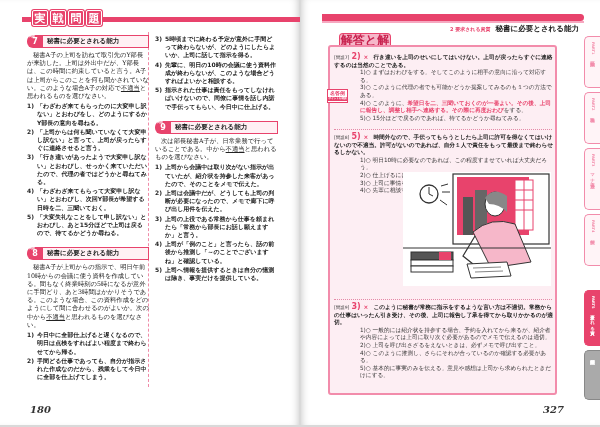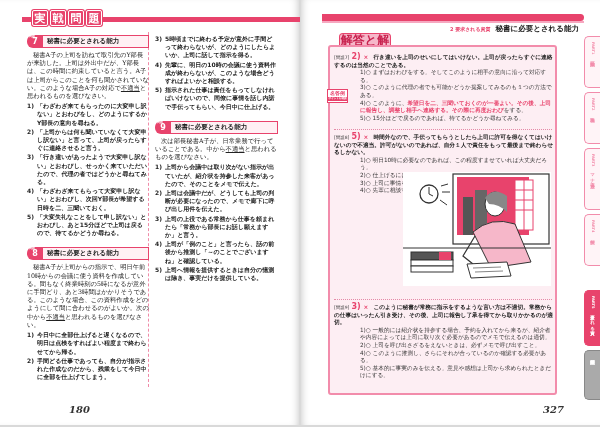--- a/index.html
+++ b/index.html
@@ -25,21 +25,21 @@
   .q-badge { width: 16px; height: 13px; background: #e8436c; border-radius: 6px 0 0 6px; color: #fff; text-align: center; font-size: 8px; font-weight: bold; line-height: 13px; position: relative; }
   .q-badge small { position: absolute; top: -1px; left: 2px; font-size: 3px; line-height: 4px; }
   .q-title { flex: 1; height: 13px; border: 1px solid #e8436c; border-left: none; background: #fff0f4; font-size: 6.5px; font-weight: bold; line-height: 11px; padding-left: 4px; }
   .q-body { font-family: "DejaVu Serif", serif; text-indent: 6px; margin-bottom: 2px; }
   .q-body u { text-decoration: underline; }
   .opt { display: flex; margin-bottom: 1px; font-weight: bold; font-size: 6px; }
   .opt-num { width: 10px; flex-shrink: 0; }
   .q-block { margin-bottom: 10px; }
 
   .page-num { position: absolute; font-family: "DejaVu Serif", serif; font-style: italic; font-weight: bold; font-size: 10px; color: #333; }
-  .page-num-left { left: 30px; top: 404px; margin-left: 39px; }
+  .page-num-left { left: 30px; top: 404px; }
   .page-num-right { left: 543px; top: 404px; }
 
   
   .r-top-line { position: absolute; left: 322px; top: 14px; width: 262px; height: 7px; background: #e8436c; border-radius: 0 4px 4px 0; }
   .r-top-line2 { position: absolute; left: 322px; top: 21px; width: 262px; height: 2px; background: #f6a8c0; }
   .r-section { position: absolute; left: 450px; top: 24px; font-size: 6.5px; font-weight: bold; display: flex; gap: 5px; align-items: baseline; }
   .r-section .num { color: #e8436c; font-size: 5px; }
   .r-section .title { font-size: 7.5px; }
 
   .ans-tab { position: absolute; left: 339px; top: 33px; width: 52px; height: 30px; background: #f6b7c9; border: 1px solid #e8436c; border-bottom: none; border-radius: 4px 4px 0 0;

